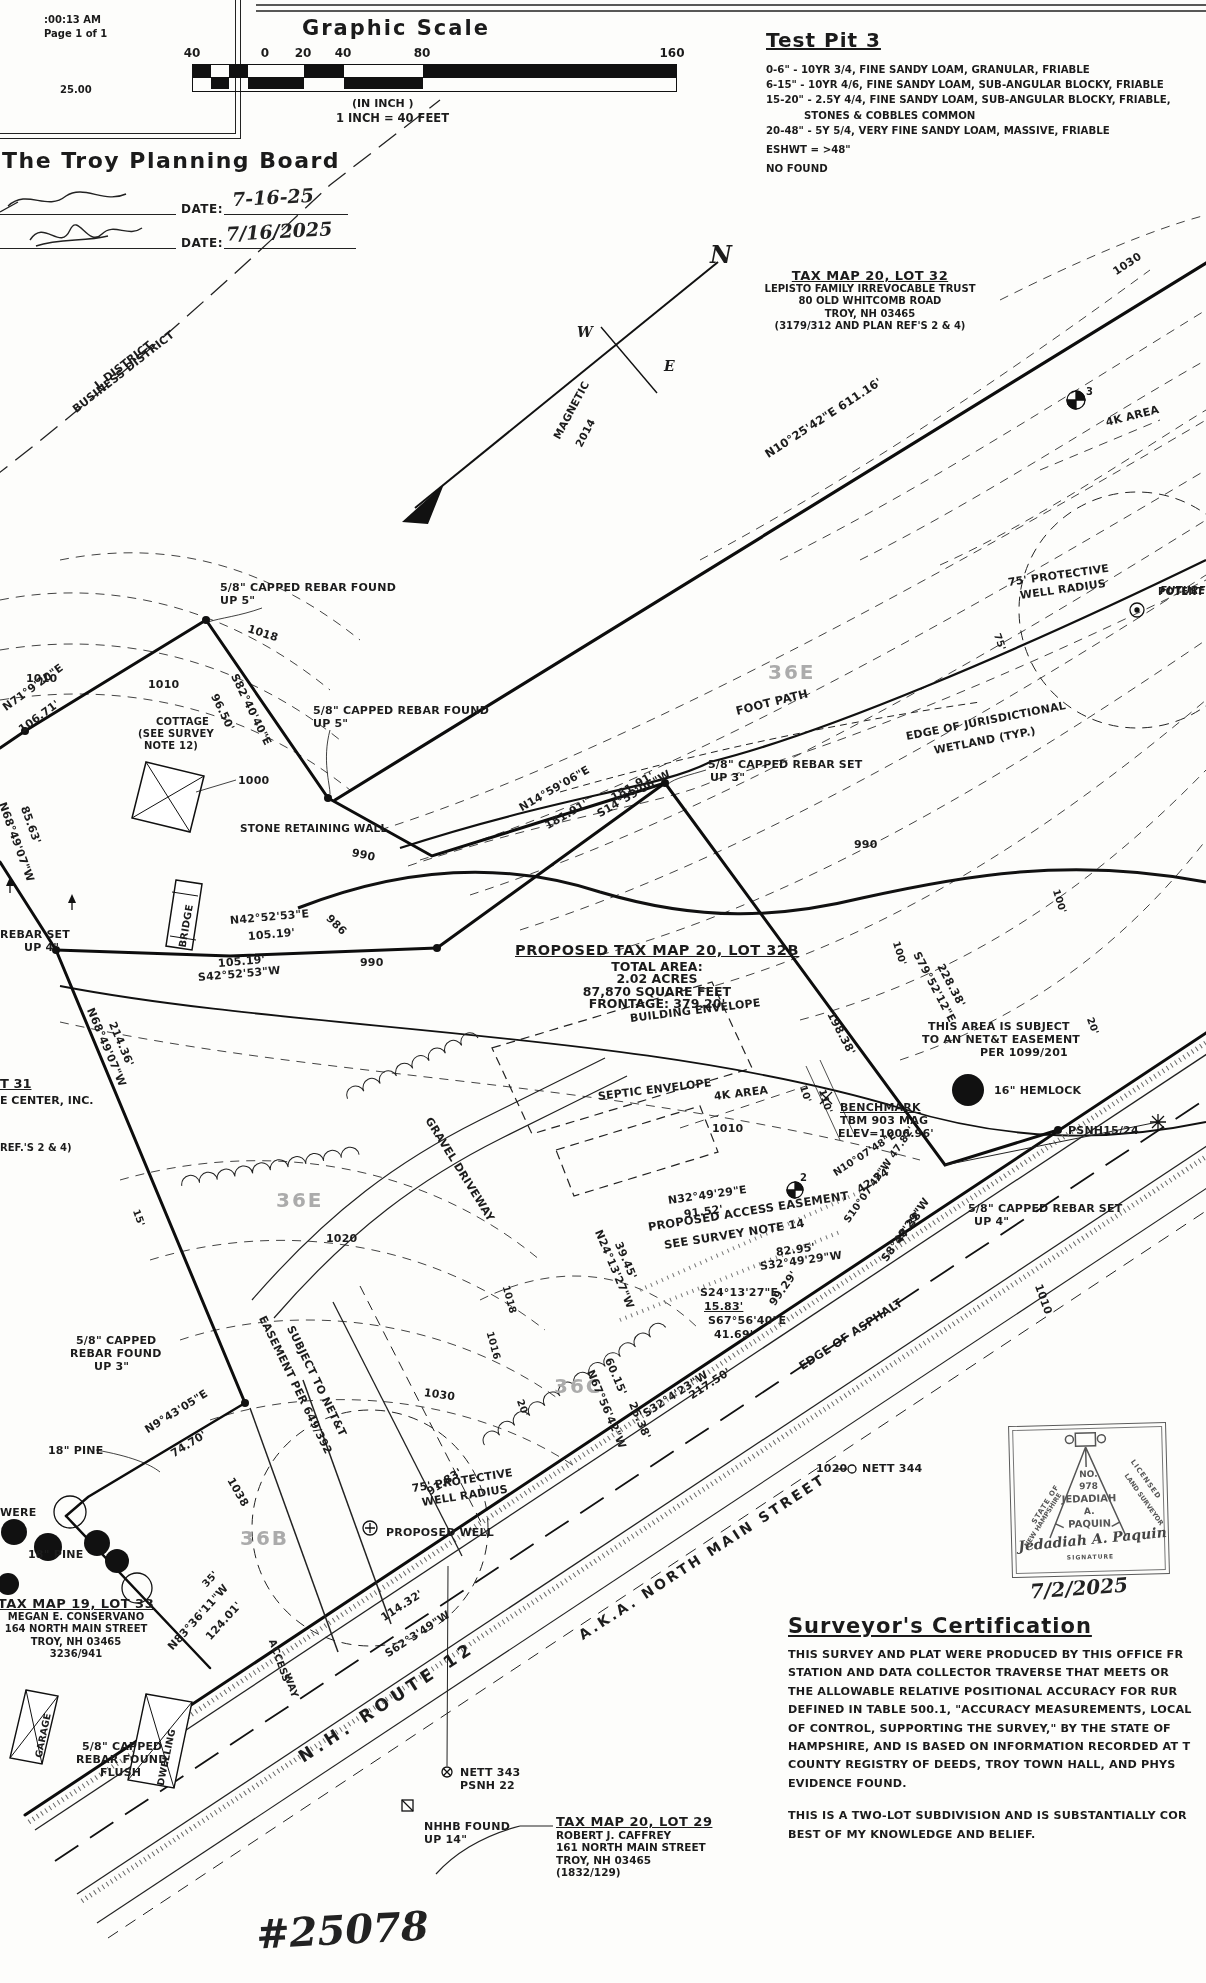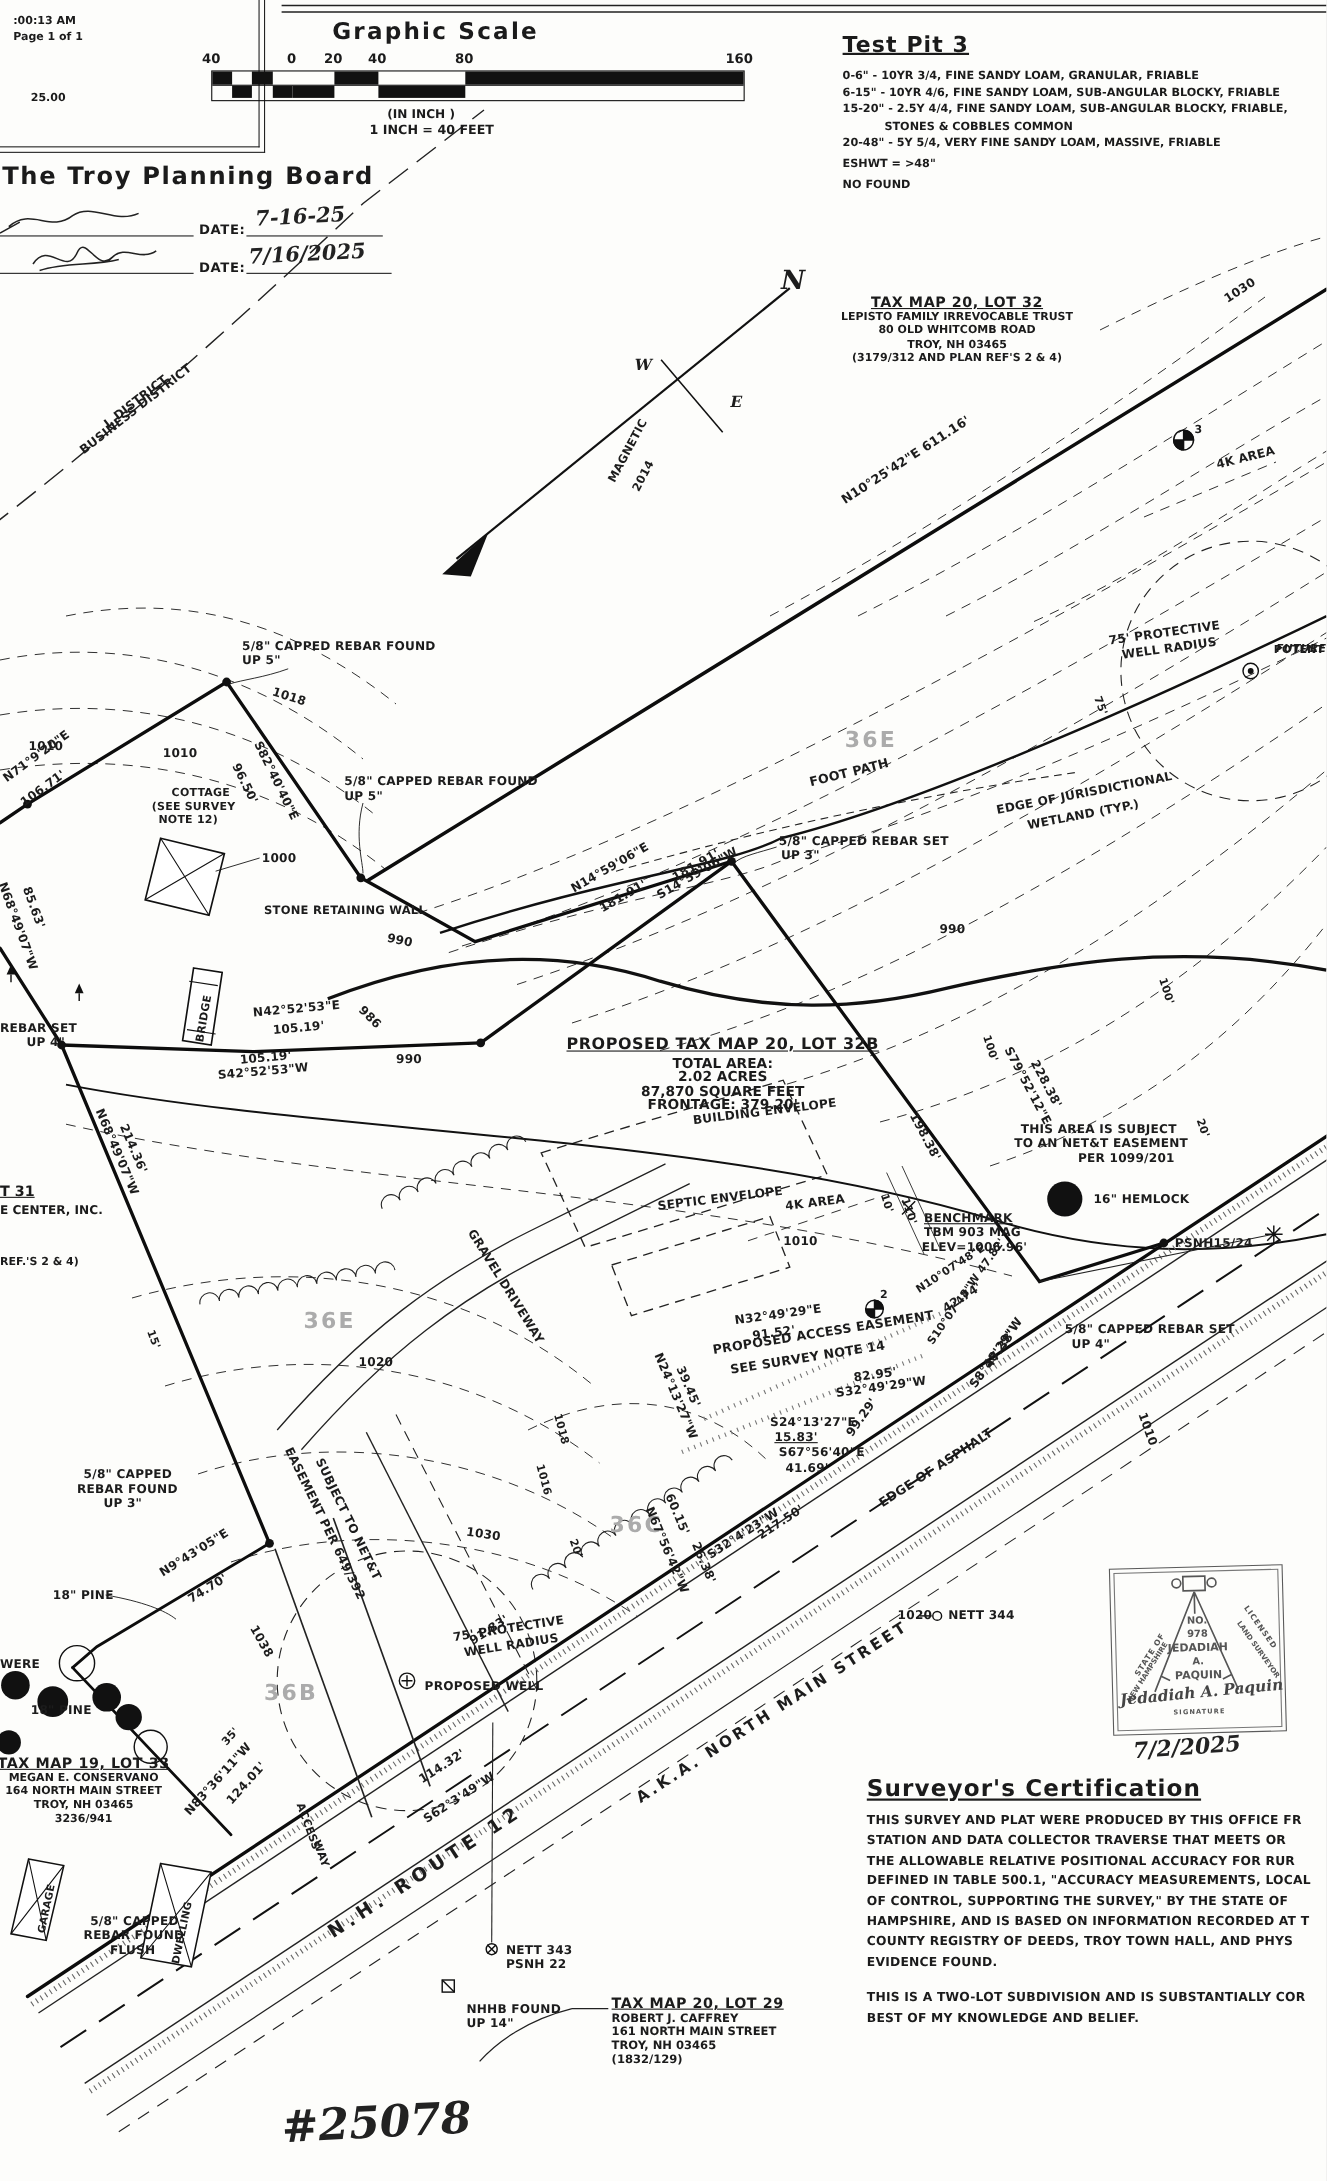--- a/index.html
+++ b/index.html
@@ -13,21 +13,21 @@
   .ml.road2{font-size:14px;letter-spacing:3px;}
   .ml.compassN{font:700 italic 24px "DejaVu Serif",serif;}
   .ml.compassWE{font:700 italic 14px "DejaVu Serif",serif;}
   .hand{font-family:"DejaVu Serif",serif;font-style:italic;font-weight:600;color:#222;}
   .sc{font-variant:small-caps;}
   .blk{position:absolute;font:700 10px "DejaVu Sans",sans-serif;text-align:center;white-space:nowrap;}
   .blk div{line-height:12.5px;}
   .blk .h{font-size:13px;text-decoration:underline;letter-spacing:.5px;}
   #print-box{position:absolute;left:0;top:0;width:240px;height:138px;border-right:1px solid #222;border-bottom:1px solid #222;}
   #print-box .inner{position:absolute;right:4px;bottom:4px;left:0;top:0;border-right:1px solid #222;border-bottom:1px solid #222;}
-  #print-box span{position:absolute;font:700 10px "DejaVu Sans",sans-serif;}
+  #print-box span{position:absolute;font:700 10px "DejaVu Sans",sans-serif;margin-left:32px;}
   #scalebar{position:absolute;left:192px;top:64px;width:483px;height:26px;border:1.5px solid #111;}
   #scalebar .row{position:relative;width:100%;height:11.5px;border-bottom:1px solid #111;}
   #scalebar .row:last-child{border-bottom:none;}
   #scalebar .c{position:absolute;top:0;bottom:0;background:#111;}
   .tick{position:absolute;top:46px;font:700 12px "DejaVu Sans",sans-serif;transform:translateX(-50%);}
   #cert{position:absolute;left:788px;top:1614px;width:420px;}
   #cert .body{font:700 11.2px "DejaVu Sans",sans-serif;line-height:18.4px;letter-spacing:.2px;}
   #stamp{position:absolute;left:1010px;top:1424px;width:156px;height:150px;border:1.5px solid #5a5a5a;
          transform:rotate(-1.5deg);color:#555;}
   #stamp .in{position:absolute;inset:3px;border:1px solid #777;}

